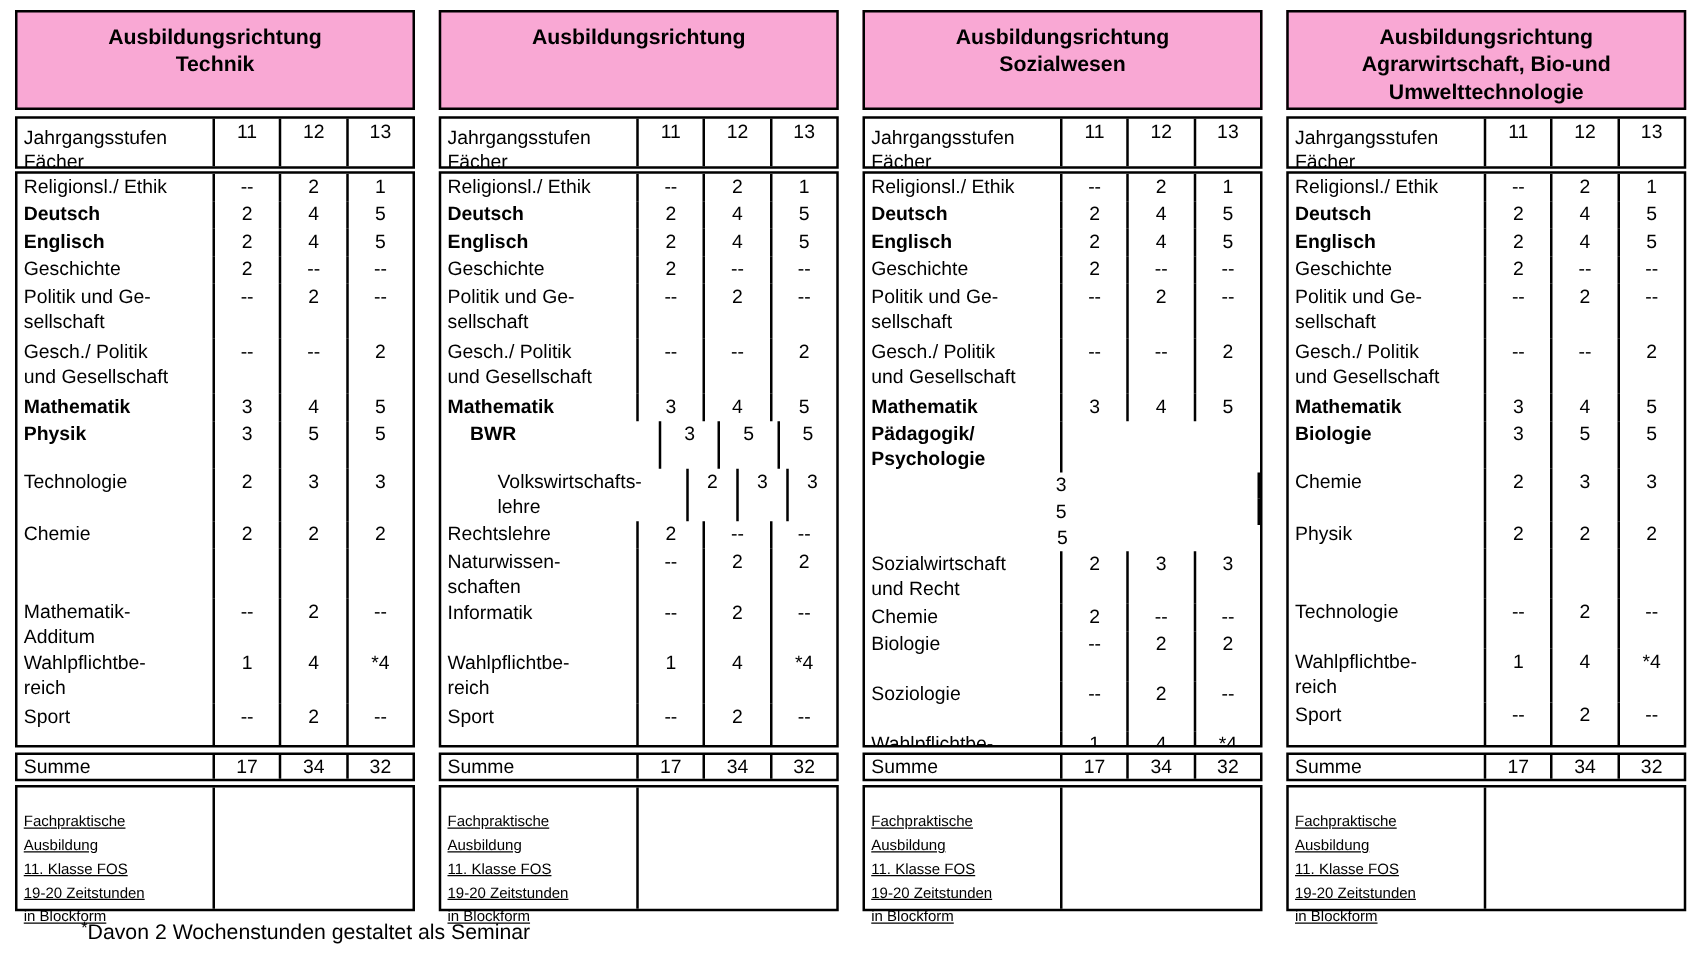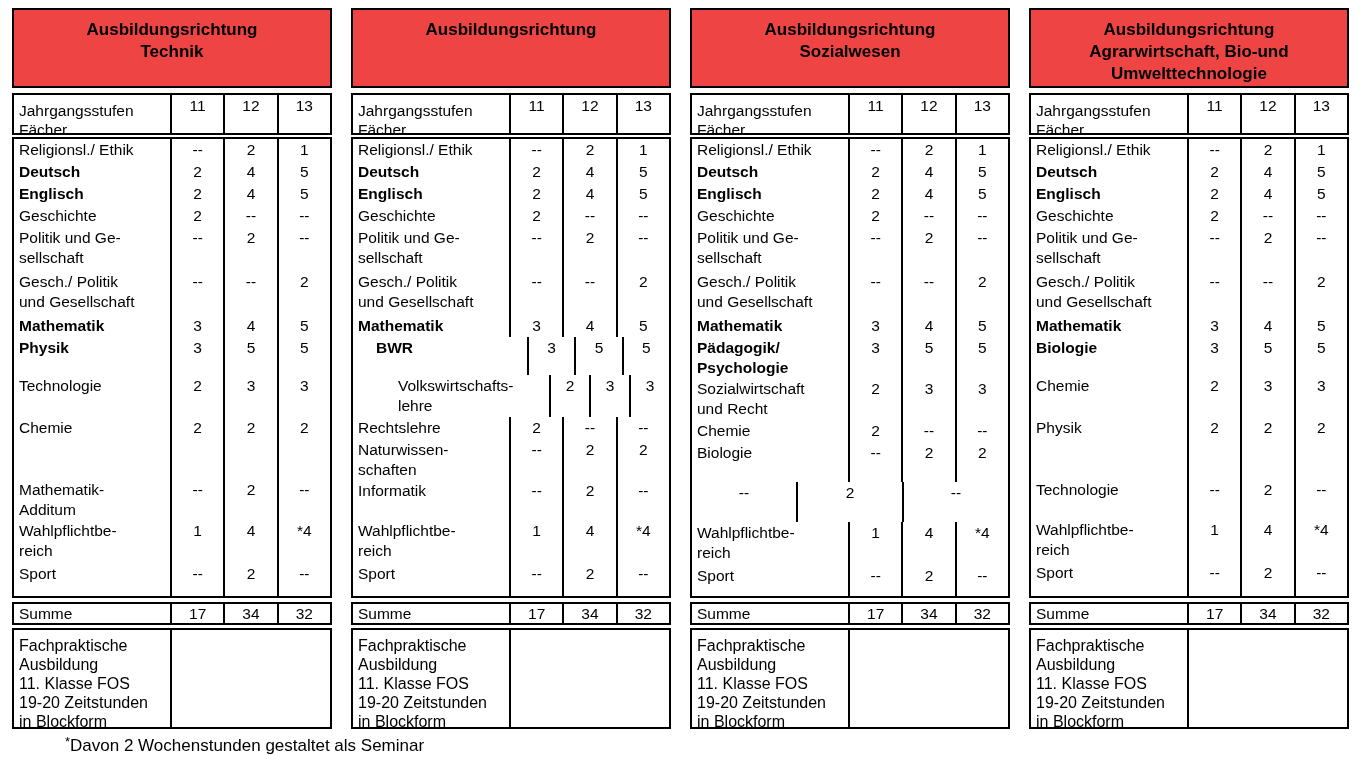--- a/index.html
+++ b/index.html
@@ -1,36 +1,36 @@
 <!DOCTYPE html>
 <html><head>
 <meta charset="utf-8">
 <style>
   html,body{margin:0;padding:0;background:#ffffff;}
   .page{position:relative;width:1357px;height:764px;background:#ffffff;overflow:hidden;
         font-family:"Liberation Sans",sans-serif;color:#000;}
   .aus-table{position:absolute;top:8px;width:320px;}
   .box{border:2px solid #000;box-sizing:border-box;background:#fff;}
-  .title-box{height:80px;margin-bottom:5px;background:#ef4444;text-align:center;
+  .title-box{height:80px;margin-bottom:5px;background:#f9a8d4;text-align:center;
              font-weight:bold;font-size:17px;line-height:22px;padding-top:9px;}
   .header-box{height:42px;margin-bottom:2px;display:flex;}
   .body-box{height:461px;margin-bottom:4px;overflow:hidden;}
   .t-row{display:flex;}
   .label-cell{width:158px;border-right:2px solid #000;box-sizing:border-box;
               padding:1px 2px 0 5px;font-size:15.5px;line-height:20px;}
   .value-cell{flex:1 1 0;text-align:center;font-size:15.5px;line-height:20px;
               padding-top:1px;box-sizing:border-box;}
   .vdiv{border-right:2px solid #000;}
   .bold{font-weight:bold;}
   .header-label{line-height:19px;padding-top:6px;}
   .summe-box{height:23px;margin-bottom:3px;display:flex;}
   .summe-box .label-cell{line-height:17px;padding-top:1px;}
   .summe-box .value-cell{line-height:17px;padding-top:1px;}
   .fach-box{height:101px;display:flex;}
-  .fach-box .label-cell{font-size:16px;line-height:19px;padding-top:6px;}
+  .fach-box .label-cell{font-size:12px;line-height:19px;padding-top:18px;text-decoration:underline;}
   .fach-empty{flex:1 1 0;}
   .footnote{position:absolute;left:65px;top:735px;font-size:17px;line-height:22px;}
   .footnote-marker{font-size:13px;position:relative;top:-5px;}
 </style>
 </head>
 <body>
 
 <div class="page">
   <div id="tables-container">
       <div class="aus-table" style="left: 12px;">
@@ -395,21 +395,21 @@
             <div class="value-cell">2</div>
           </div>
           <div class="t-row" style="min-height: 22px;">
             <div class="label-cell bold">
               <div>Mathematik</div>
             </div>
             <div class="value-cell vdiv">3</div>
             <div class="value-cell vdiv">4</div>
             <div class="value-cell">5</div>
           </div>
-          <div class="t-row" style="min-height: 38px;">
+          <div class="t-row" style="min-height: 38px; flex-direction: column;">
             <div class="label-cell bold">
               <div>Pädagogik/</div>
               <div>Psychologie</div>
             </div>
             <div class="value-cell vdiv">3</div>
             <div class="value-cell vdiv">5</div>
             <div class="value-cell">5</div>
           </div>
           <div class="t-row" style="min-height: 42px;">
             <div class="label-cell">
@@ -430,20 +430,23 @@
           </div>
           <div class="t-row" style="min-height: 40px;">
             <div class="label-cell">
               <div>Biologie</div>
             </div>
             <div class="value-cell vdiv">--</div>
             <div class="value-cell vdiv">2</div>
             <div class="value-cell">2</div>
           </div>
           <div class="t-row" style="min-height: 40px;">
+            <div class="label-cell">
+              <div>Soziologie</div>
+            </div>
             <div class="value-cell vdiv">--</div>
             <div class="value-cell vdiv">2</div>
             <div class="value-cell">--</div>
           </div>
           <div class="t-row" style="min-height: 43px;">
             <div class="label-cell">
               <div>Wahlpflichtbe-</div>
               <div>reich</div>
             </div>
             <div class="value-cell vdiv">1</div>

